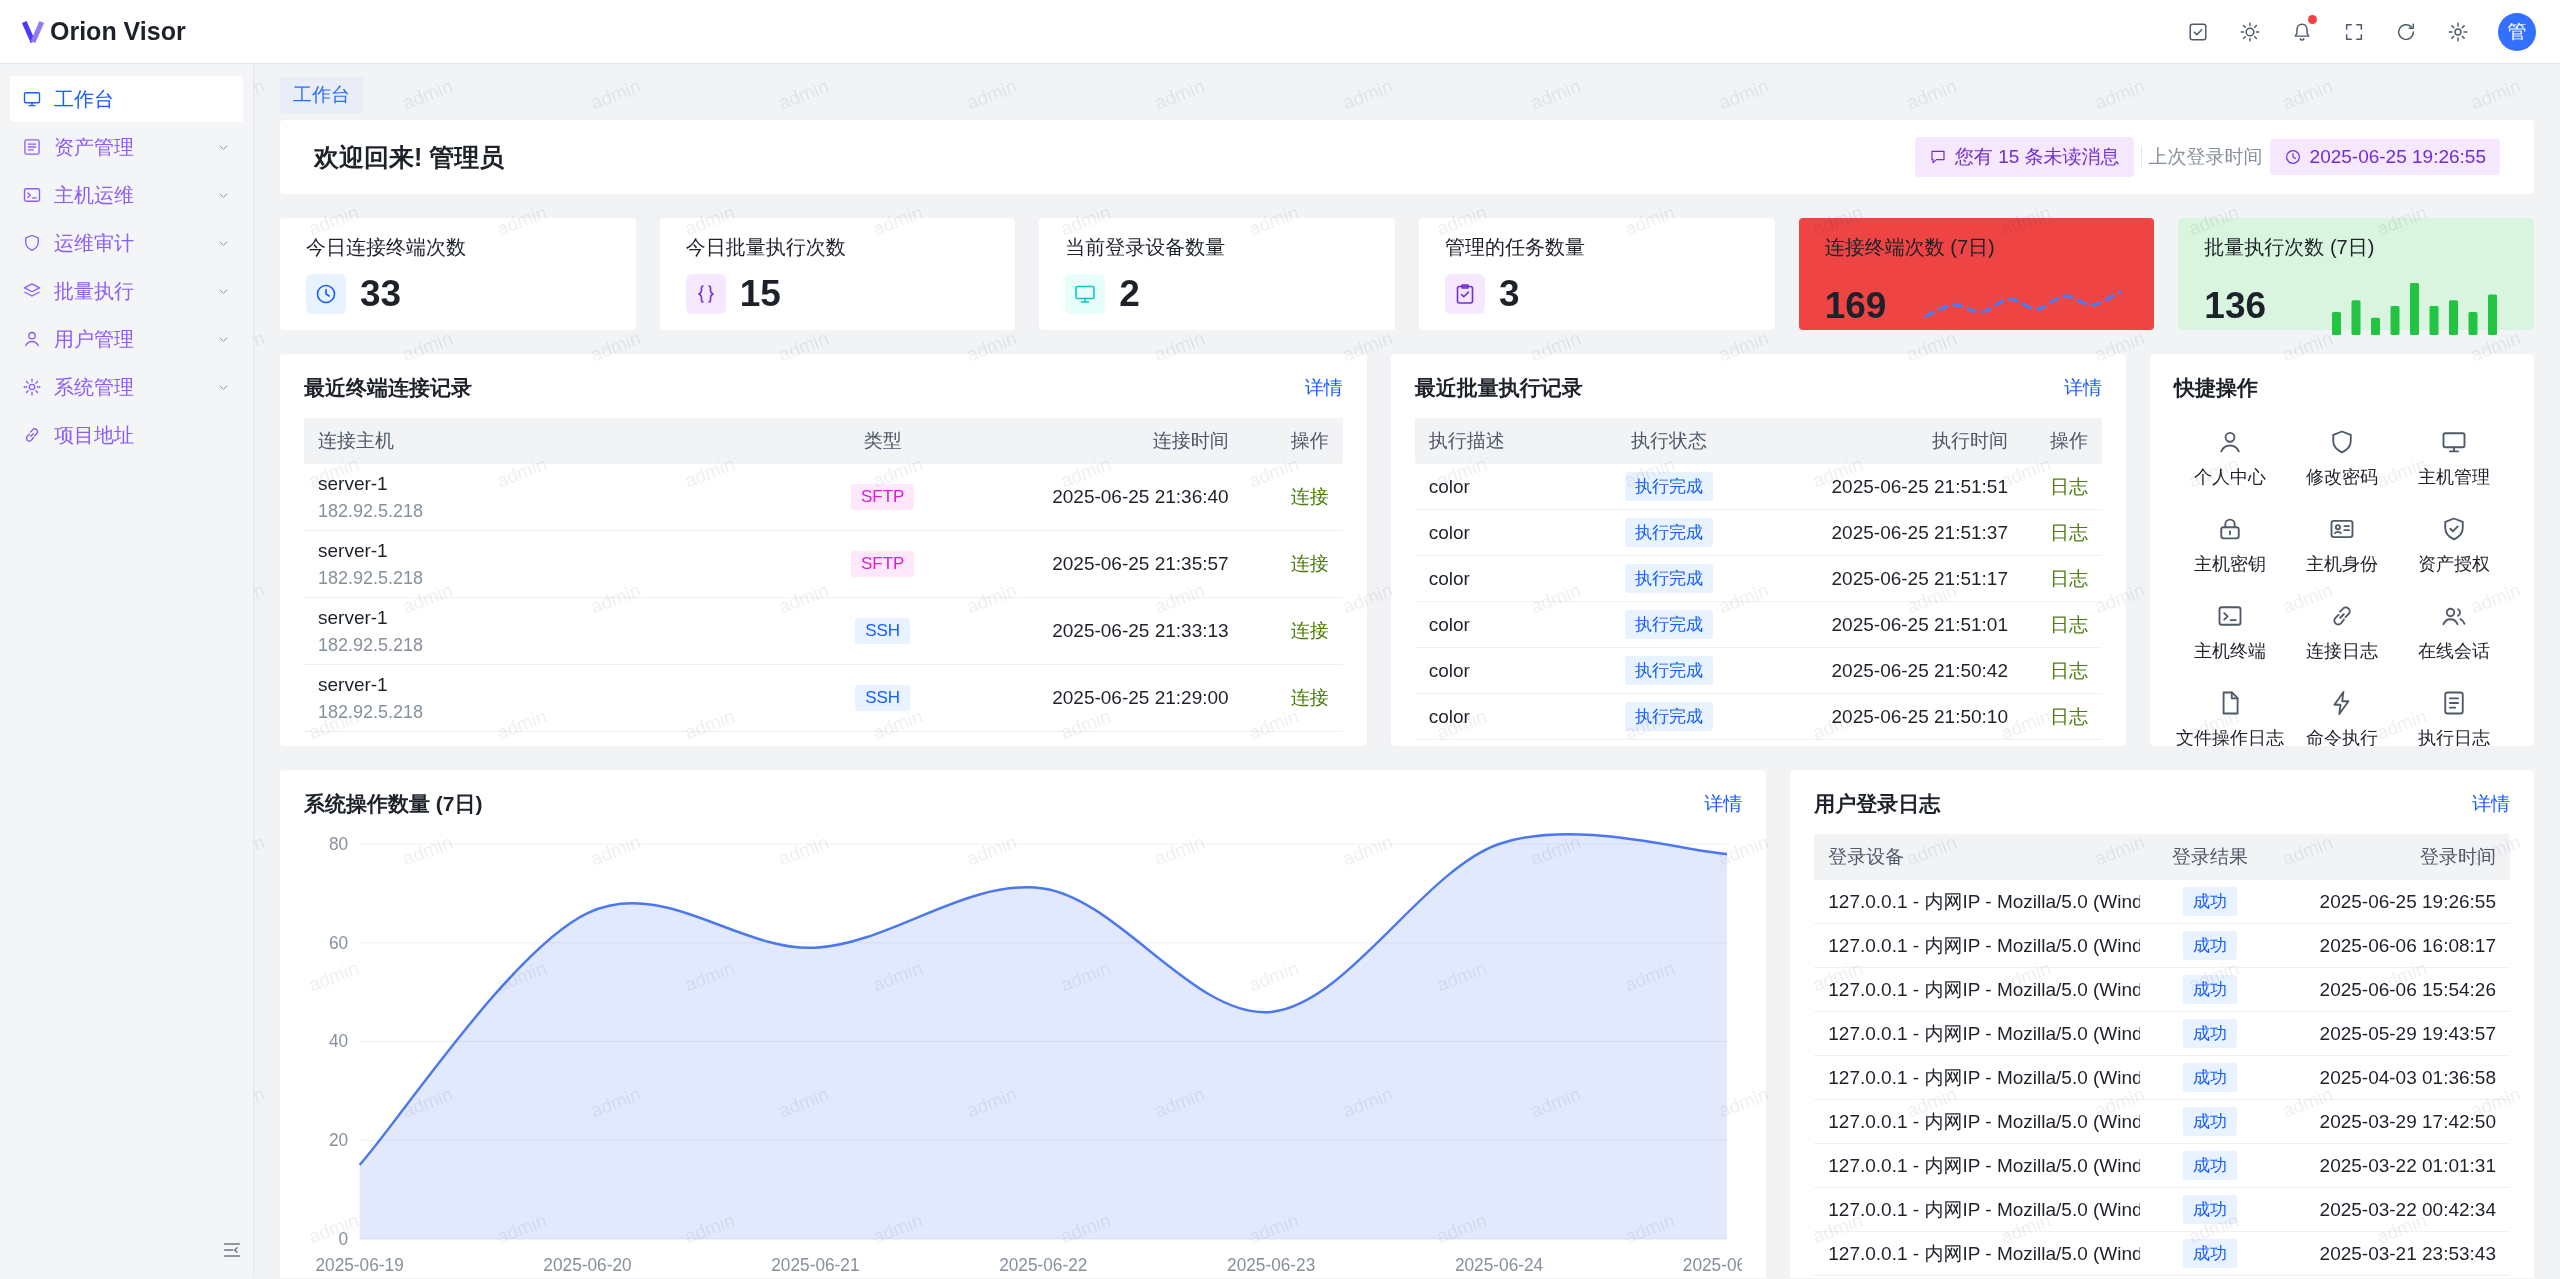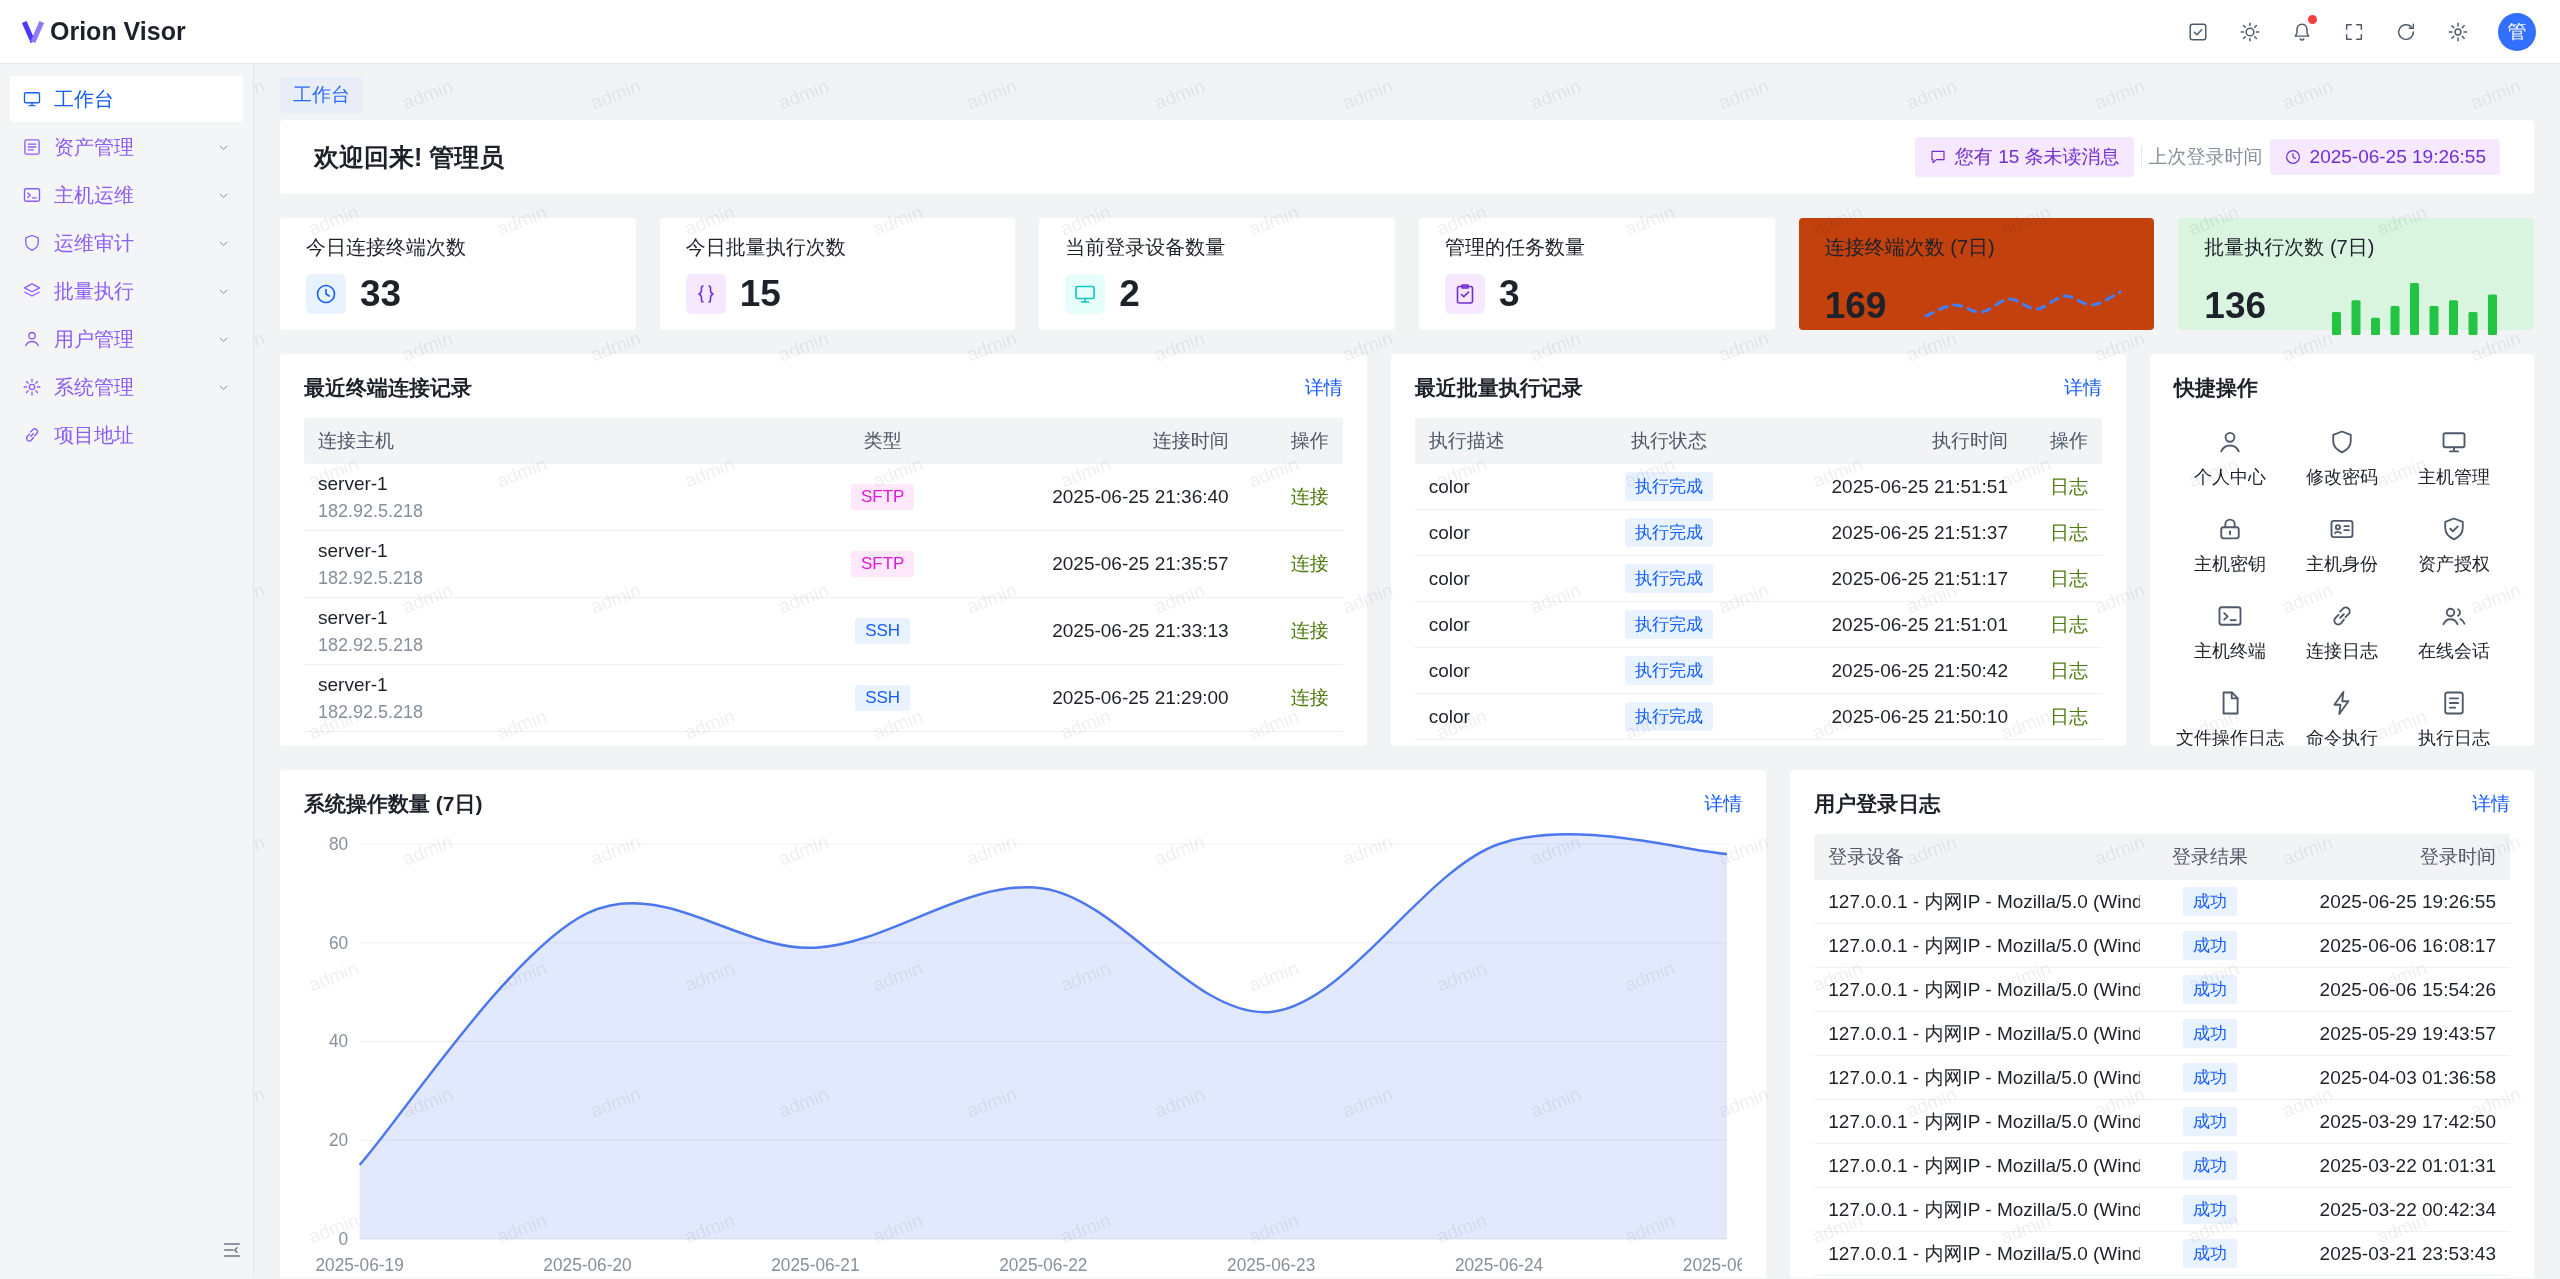--- a/index.html
+++ b/index.html
@@ -48,21 +48,21 @@
   .welcome h1 { font-size:25px; font-weight:600; margin:0; }
   .welcome-right { display:flex; align-items:center; gap:7px; font-size:19px; }
   .pill { display:inline-flex; align-items:center; gap:8px; background:#f5e8ff; color:#722ed1;
     padding:7px 14px; border-radius:4px; font-size:19px; cursor:pointer; }
   .vdiv { width:1px; height:22px; background:#e5e6eb; }
   .muted { color:#86909c; }
 
   
   .stats { display:flex; gap:24px; margin-top:24px; }
   .stat-card { flex:1 1 0; background:#fff; border-radius:4px; padding:16px 26px; height:112px; }
-  .stat-card.blue { background:#c2410c; }
+  .stat-card.blue { background:#ef4444; }
   .stat-card.green { background:#d9f4df; }
   .stat-label { font-size:20px; color:#1d2129; }
   .stat-value-row { display:flex; align-items:center; margin-top:12px; gap:14px; }
   .stat-ic { width:40px; height:40px; border-radius:6px; display:flex; align-items:center; justify-content:center; }
   .stat-num { font-size:37px; font-weight:600; }
   .spark { margin-left:auto; }
 
   
   .row { display:flex; gap:24px; margin-top:24px; position:relative; z-index:1; }
   .panel { padding:20px 24px; overflow:hidden; }

